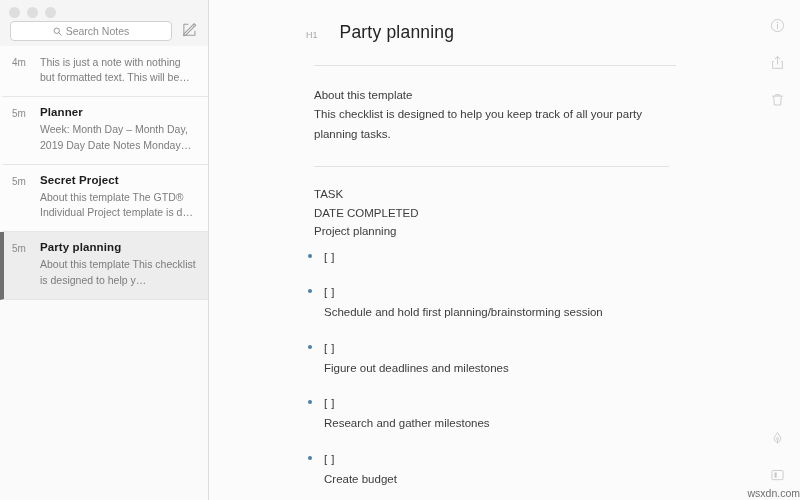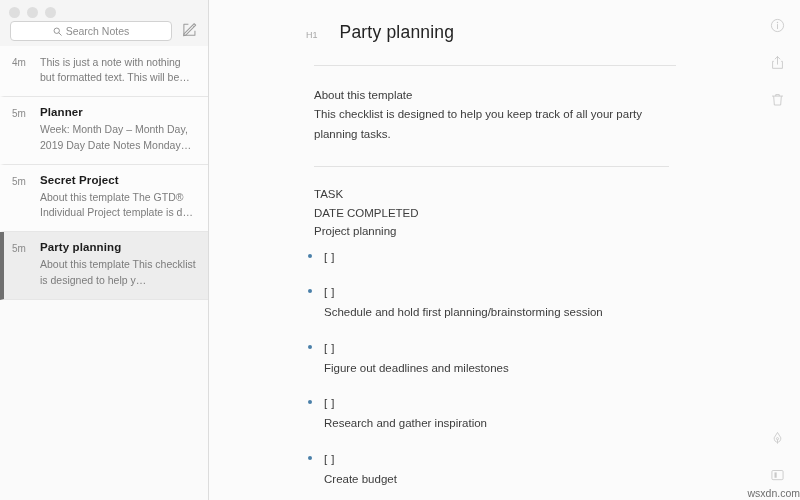--- a/index.html
+++ b/index.html
@@ -353,21 +353,21 @@
             <div class="check-label">Figure out deadlines and milestones</div>
           </div>
         </div>
 
         <div class="check-item">
           <div class="bullet">
               <i></i>
             </div>
           <div class="check-body">
             <div class="check-box-txt">[ ]</div>
-            <div class="check-label">Research and gather inspiration</div>
+            <div class="check-label">Research and gather milestones</div>
           </div>
         </div>
 
         <div class="check-item">
           <div class="bullet">
               <i></i>
             </div>
           <div class="check-body">
             <div class="check-box-txt">[ ]</div>
             <div class="check-label">Create budget</div>

